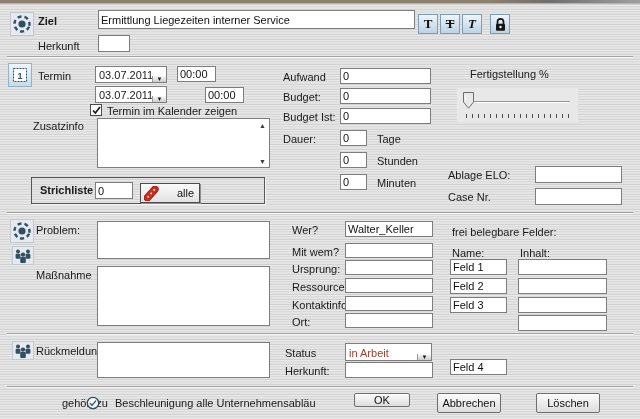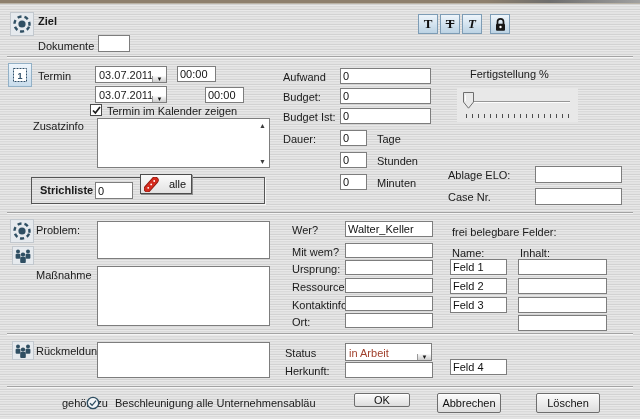--- a/index.html
+++ b/index.html
@@ -68,41 +68,42 @@
   <div class="sep" style="top:333px"></div>
   <div class="sep" style="top:386px"></div>
 
   <div class="iconbox" style="left:10px;top:12px;width:24px;height:24px">
     <svg width="20" height="20" viewBox="0 0 20 20">
       <circle cx="10" cy="10" r="7.5" fill="none" stroke="#2f4f63" stroke-width="2.4" stroke-dasharray="4 3" transform="rotate(20 10 10)"></circle>
       <circle cx="10" cy="10" r="3.6" fill="#2f4f63"></circle>
     </svg>
   </div>
   <div class="lbl b" style="left:38px;top:15px">Ziel</div>
+  <input class="inp" style="left: 98px; top: 10px; width: 317px; height: 19px;" value="Ermittlung Liegezeiten interner Service">
 
   <button class="fmt" style="left:418px;top:14px">
     <span>T</span>
   </button>
   <button class="fmt" style="left:440px;top:14px">
     <span style="text-decoration:line-through">T</span>
   </button>
   <button class="fmt" style="left:462px;top:14px">
     <span style="font-style:italic">T</span>
   </button>
   <button class="fmt" style="left:490px;top:14px">
     <span style="display:flex">
       <svg width="13" height="15" viewBox="0 0 13 15">
         <path d="M3.5 7 V4.8 a3 3 0 0 1 6 0 V7" fill="none" stroke="#161616" stroke-width="1.7"></path>
         <rect x="2" y="6.8" width="9" height="7" rx="1" fill="#161616"></rect>
         <circle cx="6.5" cy="10" r="1.2" fill="#fff"></circle>
       </svg>
     </span>
   </button>
 
-  <div class="lbl" style="left:38px;top:40px">Dokumente</div>
+  <div class="lbl" style="left:38px;top:40px">Herkunft</div>
   <input class="inp" style="left: 98px; top: 35px; width: 32px; height: 17px;" value="">
 
   <div class="icon-btn" style="left:8px;top:63px;width:24px;height:24px">
     <svg width="16" height="16" viewBox="0 0 16 16">
       <rect x="1.5" y="1.5" width="13" height="13" fill="#fff" stroke="#30506a" stroke-width="1" stroke-dasharray="2 1"></rect>
       <text x="8" y="11.5" font-size="9" text-anchor="middle" fill="#30506a" font-family="Liberation Sans,sans-serif" font-weight="bold">1</text>
     </svg>
   </div>
   <div class="lbl" style="left:38px;top:70px">Termin</div>
 
@@ -126,21 +127,21 @@
   <div class="lbl" style="left:107px;top:105px">Termin im Kalender zeigen</div>
 
   <div class="lbl" style="left:33px;top:120px">Zusatzinfo</div>
   <textarea class="ta" style="left: 97px; top: 118px; width: 173px; height: 50px;"></textarea>
   <span class="scrollarrow" style="left:259px;top:122px">▲</span>
   <span class="scrollarrow" style="left:259px;top:158px">▼</span>
 
   <div class="groupbox" style="left:31px;top:177px;width:234px;height:27px"></div>
   <div class="lbl b" style="left:40px;top:184px">Strichliste</div>
   <input class="inp" style="left: 95px; top: 182px; width: 38px; height: 17px;" value="0">
-  <button class="tallybtn" style="left:140px;top:174px;width:52px;height:20px">
+  <button class="tallybtn" style="left:140px;top:183px;width:60px;height:20px">
     <span style="display:flex">
       <svg width="15" height="15" viewBox="0 0 15 15">
         <line x1="3.4" y1="11.8" x2="11" y2="3.2" stroke="#8e1a10" stroke-width="7.4" stroke-linecap="round"></line>
         <line x1="3.4" y1="11.8" x2="11" y2="3.2" stroke="#d42b1e" stroke-width="5.8" stroke-linecap="round"></line>
         <circle cx="4.2" cy="10.8" r="0.9" fill="#fff"></circle>
           <circle cx="7.2" cy="7.4" r="0.9" fill="#fff"></circle>
           <circle cx="10.2" cy="4" r="0.9" fill="#fff"></circle>
       </svg>
     </span>
     <span class="lab">alle</span>

